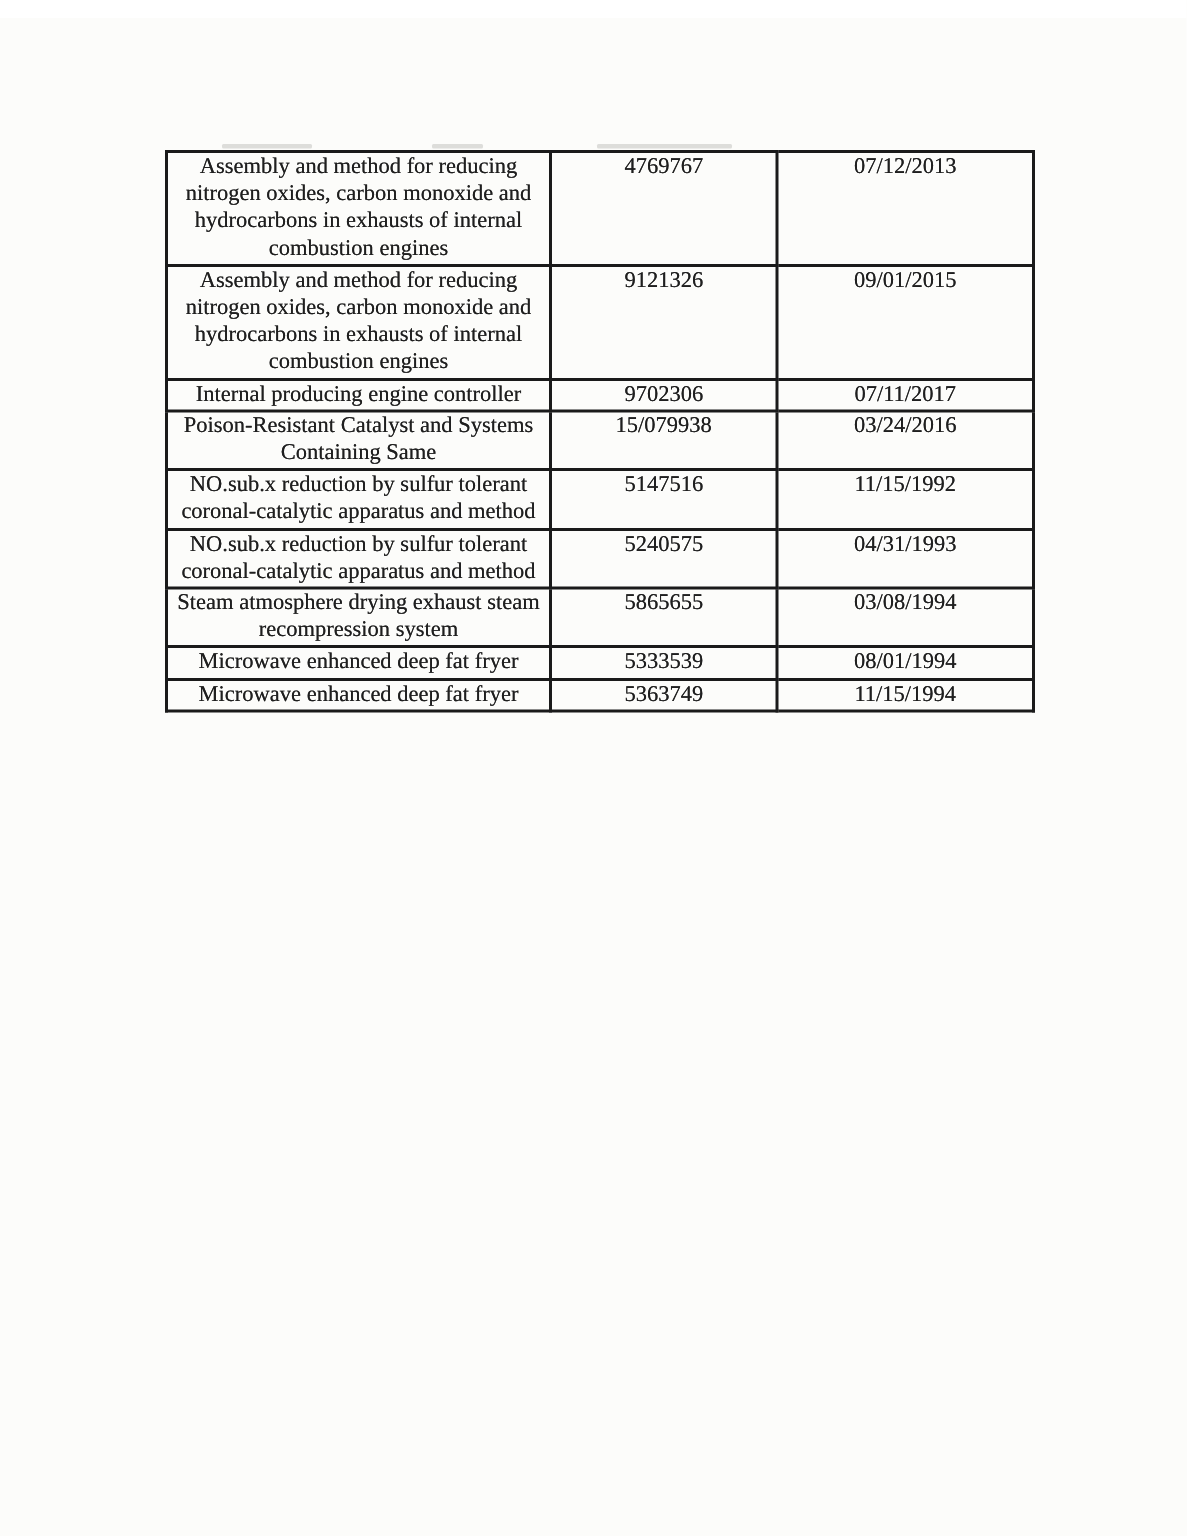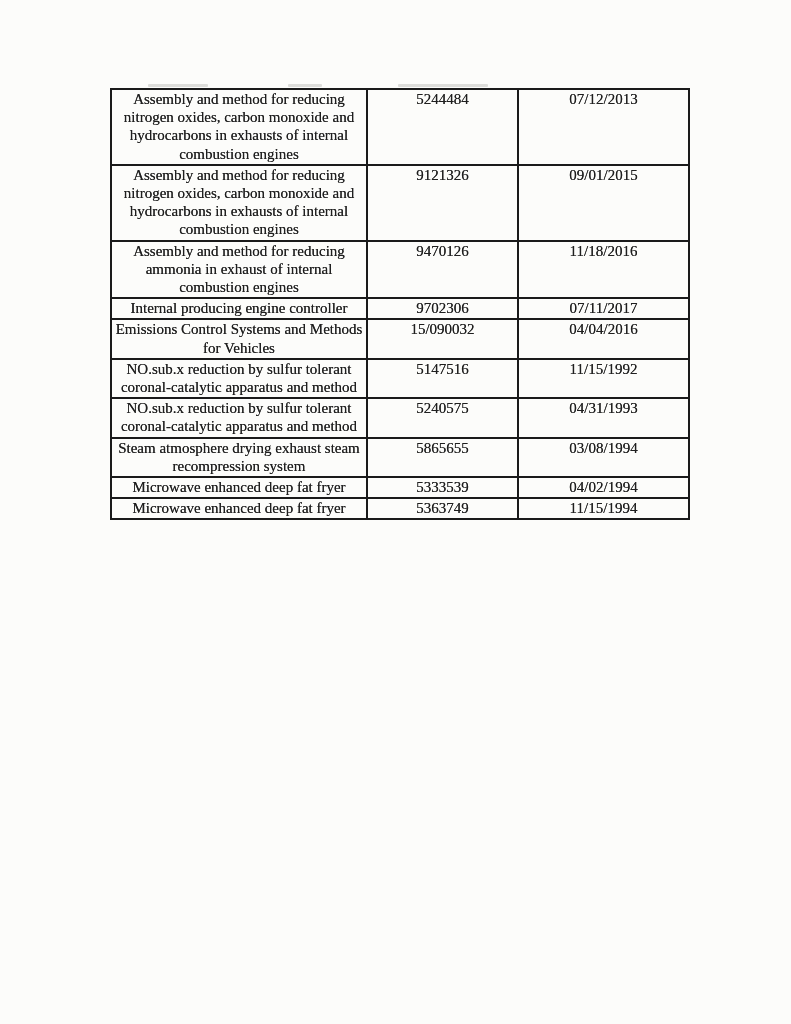--- a/index.html
+++ b/index.html
@@ -11,20 +11,21 @@
     height: 1024px;
     position: relative;
     background: #ffffff;
     font-family: "Liberation Serif", serif;
     overflow: hidden;
   }
   .page {
     position: absolute;
     inset: 0;
     background: #fcfcfa;
+    margin-top: 12px;
   }
   table.patent-table {
     position: absolute;
     left: 110px;
     top: 88px;
     width: 578px;
     border-collapse: collapse;
     table-layout: fixed;
   }
   table.patent-table td {
@@ -64,62 +65,57 @@
 
   <table class="patent-table">
     <colgroup>
       <col class="c-title">
       <col class="c-number">
       <col class="c-date">
     </colgroup>
     <tbody>
       <tr>
         <td>Assembly and method for reducing nitrogen oxides, carbon monoxide and hydrocarbons in exhausts of internal combustion engines</td>
-        <td>5244484</td>
+        <td>4769767</td>
         <td>07/12/2013</td>
       </tr>
       <tr>
         <td>Assembly and method for reducing nitrogen oxides, carbon monoxide and hydrocarbons in exhausts of internal combustion engines</td>
         <td>9121326</td>
         <td>09/01/2015</td>
       </tr>
       <tr>
-        <td>Assembly and method for reducing ammonia in exhaust of internal combustion engines</td>
-        <td>9470126</td>
-        <td>11/18/2016</td>
-      </tr>
-      <tr>
         <td>Internal producing engine controller</td>
         <td>9702306</td>
         <td>07/11/2017</td>
       </tr>
       <tr>
-        <td>Emissions Control Systems and Methods for Vehicles</td>
-        <td>15/090032</td>
-        <td>04/04/2016</td>
+        <td>Poison-Resistant Catalyst and Systems Containing Same</td>
+        <td>15/079938</td>
+        <td>03/24/2016</td>
       </tr>
       <tr>
         <td>NO.sub.x reduction by sulfur tolerant coronal-catalytic apparatus and method</td>
         <td>5147516</td>
         <td>11/15/1992</td>
       </tr>
       <tr>
         <td>NO.sub.x reduction by sulfur tolerant coronal-catalytic apparatus and method</td>
         <td>5240575</td>
         <td>04/31/1993</td>
       </tr>
       <tr>
         <td>Steam atmosphere drying exhaust steam recompression system</td>
         <td>5865655</td>
         <td>03/08/1994</td>
       </tr>
       <tr>
         <td>Microwave enhanced deep fat fryer</td>
         <td>5333539</td>
-        <td>04/02/1994</td>
+        <td>08/01/1994</td>
       </tr>
       <tr>
         <td>Microwave enhanced deep fat fryer</td>
         <td>5363749</td>
         <td>11/15/1994</td>
       </tr>
     </tbody>
   </table>
 </div>
 

